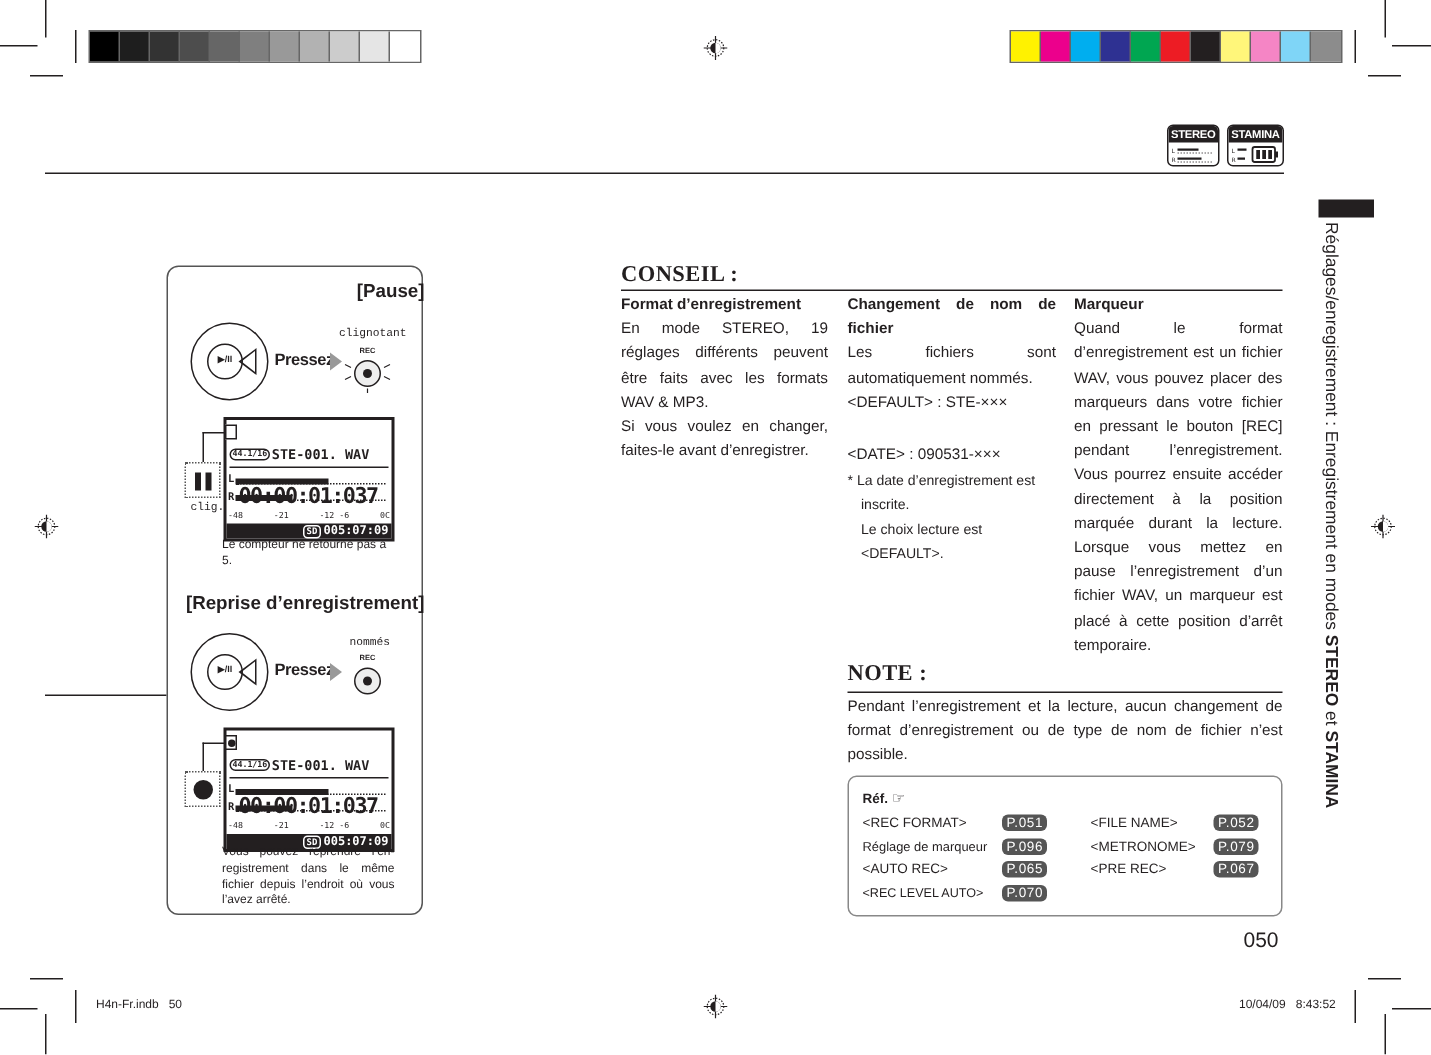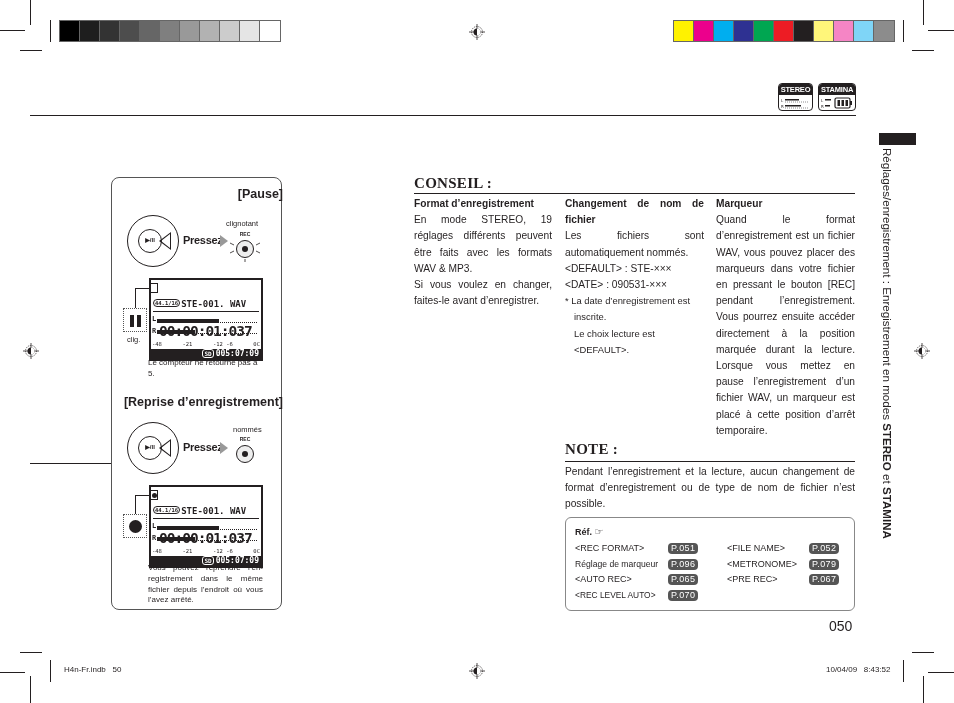--- a/index.html
+++ b/index.html
@@ -32,21 +32,21 @@
 
   
   .panel { position: absolute; left: 111px; top: 177px; width: 171px; height: 433px; border: 1px solid #555; border-radius: 8px; }
   .ptitle { position: absolute; width: 171px; text-align: right; font-size: 12.5px; font-weight: bold; }
   .bigbtn { position: absolute; width: 52px; height: 52px; border: 1px solid #231f20; border-radius: 50%; }
   .bigbtn .inner { position: absolute; left: 10px; top: 13px; width: 24px; height: 24px; border: 1.5px solid #231f20; border-radius: 50%; font-size: 6px; font-weight: bold; line-height: 21px; text-align: center; }
   .bigbtn .tip { position: absolute; left: 31px; top: 16px; width: 0; height: 0; border-top: 9px solid transparent; border-bottom: 9px solid transparent; border-right: 12px solid #231f20; }
   .bigbtn .tip2 { position: absolute; left: 33px; top: 18px; width: 0; height: 0; border-top: 7px solid transparent; border-bottom: 7px solid transparent; border-right: 9px solid #fff; }
   .press { position: absolute; font-size: 11px; font-weight: bold; letter-spacing: -0.3px; }
   .arrow { position: absolute; width: 0; height: 0; border-top: 6px solid transparent; border-bottom: 6px solid transparent; border-left: 8px solid #999; }
-  .small { position: absolute; font-size: 7.5px; color: #231f20; }
+  .small { position: absolute; font-size: 7.5px; color: #231f20; font-family: Liberation Mono, monospace; }
   .rec { position: absolute; width: 18px; height: 18px; border: 1.5px solid #231f20; border-radius: 50%; background: #eee; }
   .rec .dot { position: absolute; left: 4.5px; top: 4.5px; width: 6px; height: 6px; border-radius: 50%; background: #231f20; }
   .rec .lab { position: absolute; top: -10px; left: -1px; width: 18px; text-align: center; font-size: 5px; font-weight: bold; }
 
   .lcd { position: absolute; width: 114px; height: 83px; border: 2px solid #231f20; background: #fff; font-family: "DejaVu Sans Mono", monospace; }
   .lcd .time { position: absolute; left: 8px; top: -1px; font-size: 14.5px; font-weight: bold; letter-spacing: -1px; margin-top: 44px; }
   .lcd .fname { position: absolute; left: 2px; top: 19px; font-size: 9px; font-weight: bold; }
   .lcd .fname .fmt { font-size: 5.5px; border: 1px solid #231f20; border-radius: 4px; padding: 0 1px; margin-right: 1px; vertical-align: 2px; }
   .lcd .sep { position: absolute; left: 2px; top: 31px; width: 106px; height: 1px; background: #231f20; }
   .lcd .meter { position: absolute; left: 6px; height: 4px; background: #231f20; }
@@ -292,21 +292,21 @@
 <div class="col" style="left:414px;top:196px;width:138px;">
   <div class="hd">Format d’enregistrement</div>
   <p>En mode STEREO, 19 réglages différents peuvent être faits avec les formats WAV &amp; MP3.</p>
   <p>Si vous voulez en changer, faites-le avant d’enregistrer.</p>
 </div>
 
 <div class="col" style="left:565px;top:196px;width:139px;">
   <p class="hd">Changement de nom de fichier</p>
   <p>Les fichiers sont automatiquement nommés.</p>
   <p style="text-align:left;">&lt;DEFAULT&gt; : STE-×××</p>
-  <p style="text-align:left;">&lt;DATE&gt; : 090531-×××</p>
+  <p style="text-align:left;margin-top:19px;">&lt;DATE&gt; : 090531-×××</p>
   <p class="note-line" style="font-size:9.4px;text-align:left;">* La date d’enregistrement est inscrite.</p>
   <p style="padding-left:9px;text-align:left;font-size:9.4px;">Le choix lecture est</p>
   <p style="padding-left:9px;text-align:left;font-size:9.4px;">&lt;DEFAULT&gt;.</p>
 </div>
 
 <div class="col" style="left:716px;top:196px;width:139px;">
   <div class="hd">Marqueur</div>
   <p>Quand le format d’enregistrement est un fichier WAV, vous pouvez placer des marqueurs dans votre fichier en pressant le bouton [REC] pendant l’enregistrement. Vous pourrez ensuite accéder directement à la position marquée durant la lecture. Lorsque vous mettez en pause l’enregistrement d’un fichier WAV, un marqueur est placé à cette position d’arrêt temporaire.</p>
 </div>
 

